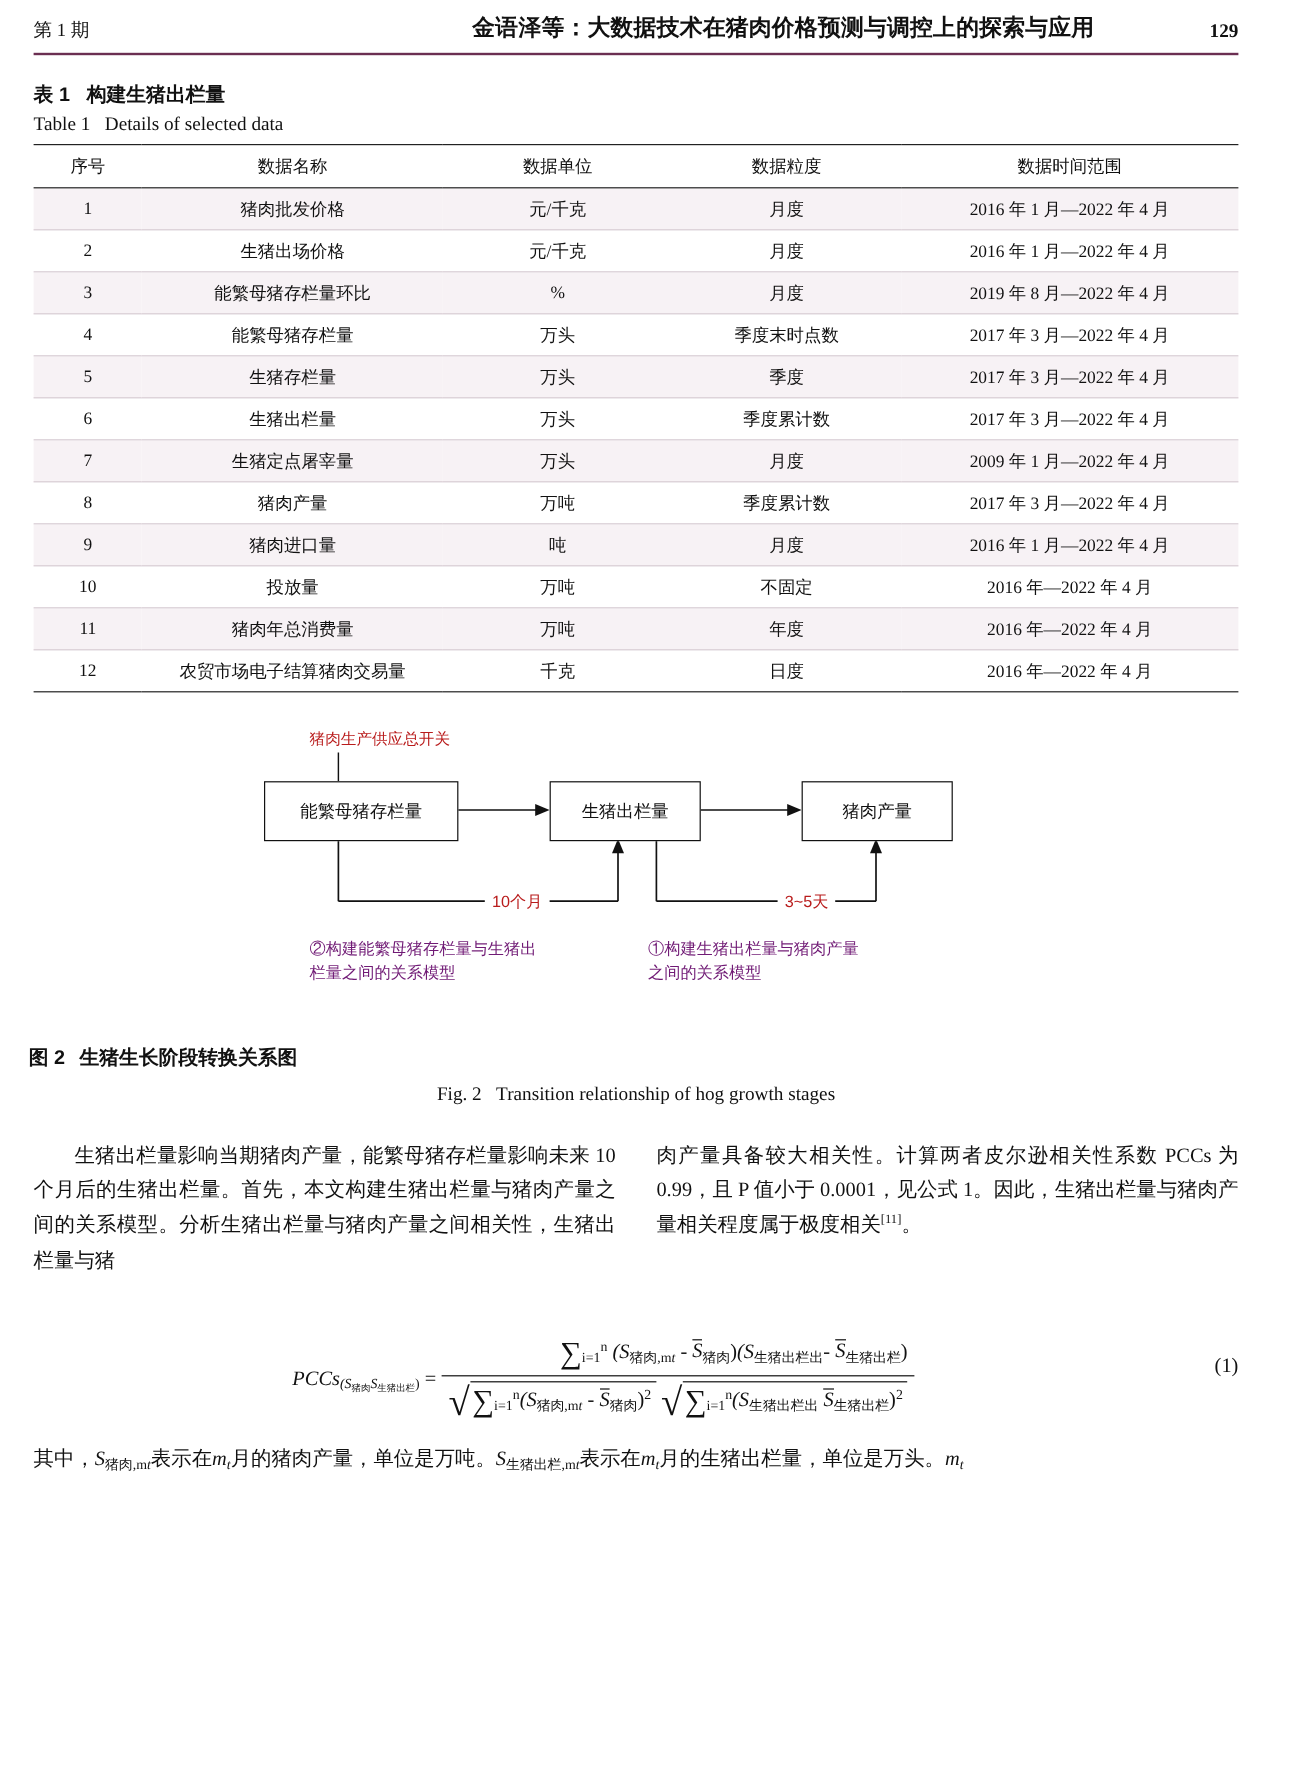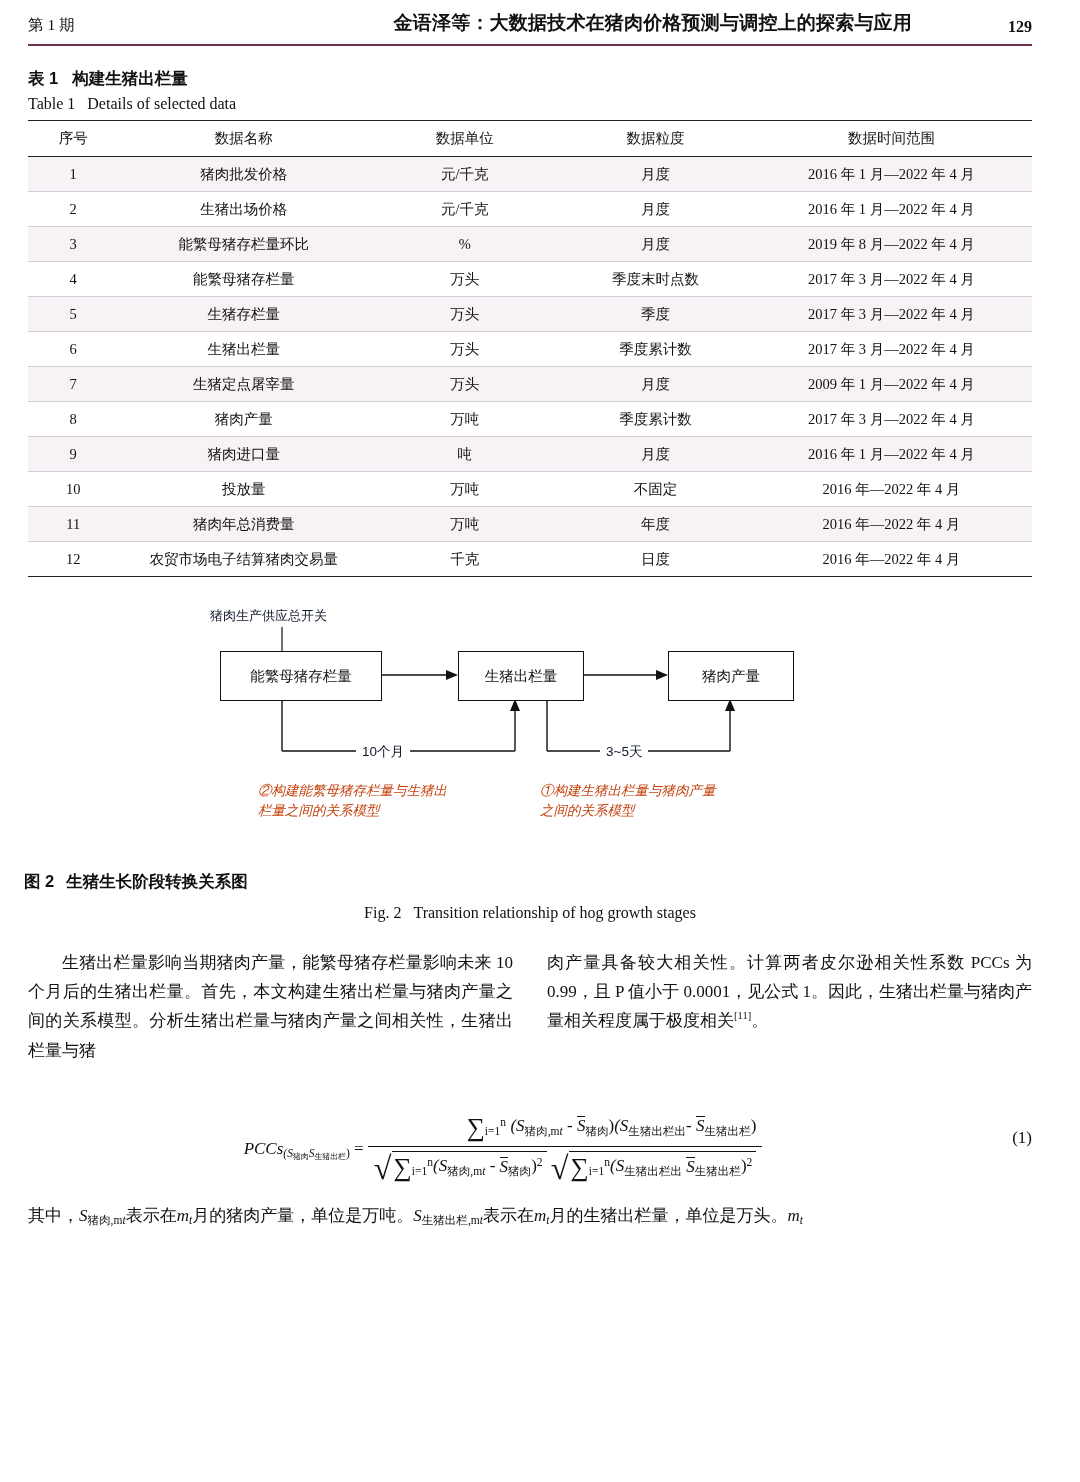--- a/index.html
+++ b/index.html
@@ -135,31 +135,31 @@
     align-items: center;
     justify-content: center;
     font-family: "Liberation Sans", sans-serif;
     font-size: 14.5px;
     color: #111;
   }
   .dlabel {
     position: absolute;
     font-family: "Liberation Sans", sans-serif;
     font-size: 13px;
-    color: #0f172a;
+    color: #b91c1c;
     white-space: nowrap;
+    margin-left: 48px;
   }
   .dlabel.small { font-size: 13.5px; }
   .dcap {
     position: absolute;
     font-family: "Liberation Sans", sans-serif;
     font-size: 13.5px;
     line-height: 1.45;
-    color: #c2410c;
-    font-style: italic;
+    color: #701a75;
   }
 
   .fig-caption-cn {
     text-align: left;
     font-family: "Liberation Sans", sans-serif;
     font-weight: bold;
     font-size: 16.5px;
     margin-top: 8px;
   }
   .fig-caption-cn .num { margin-right: 12px; }

